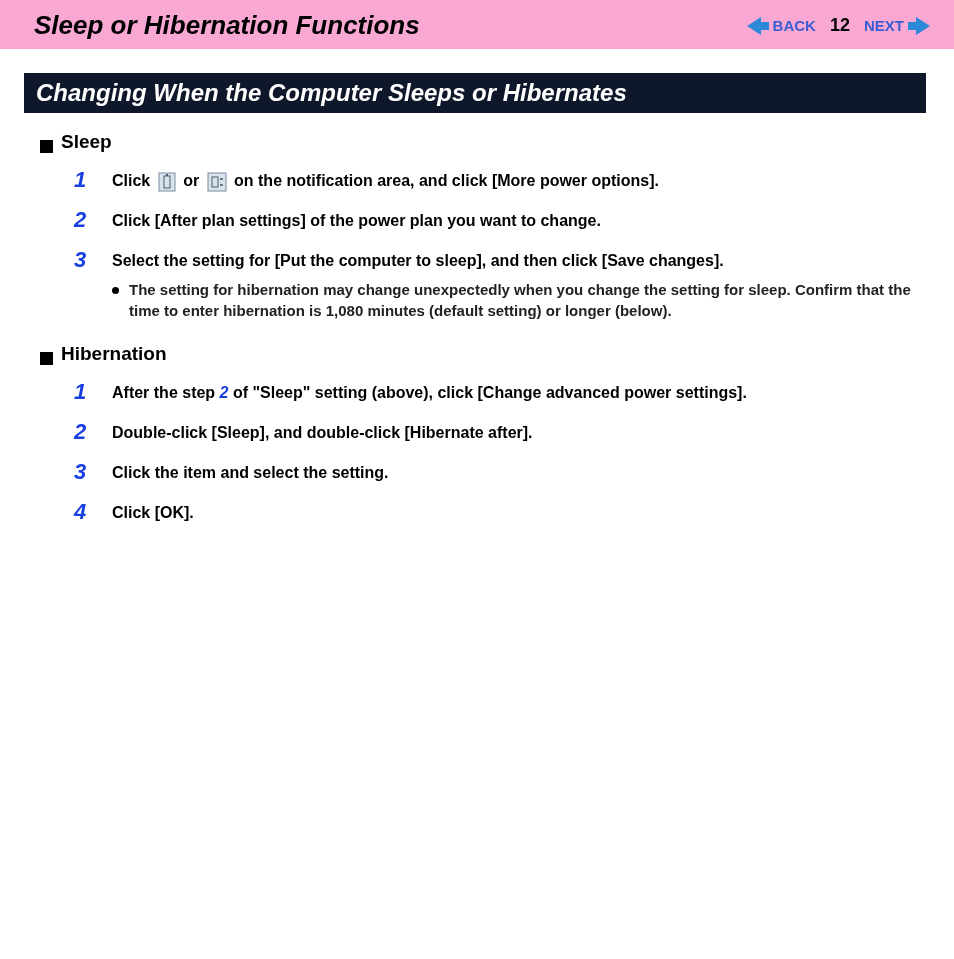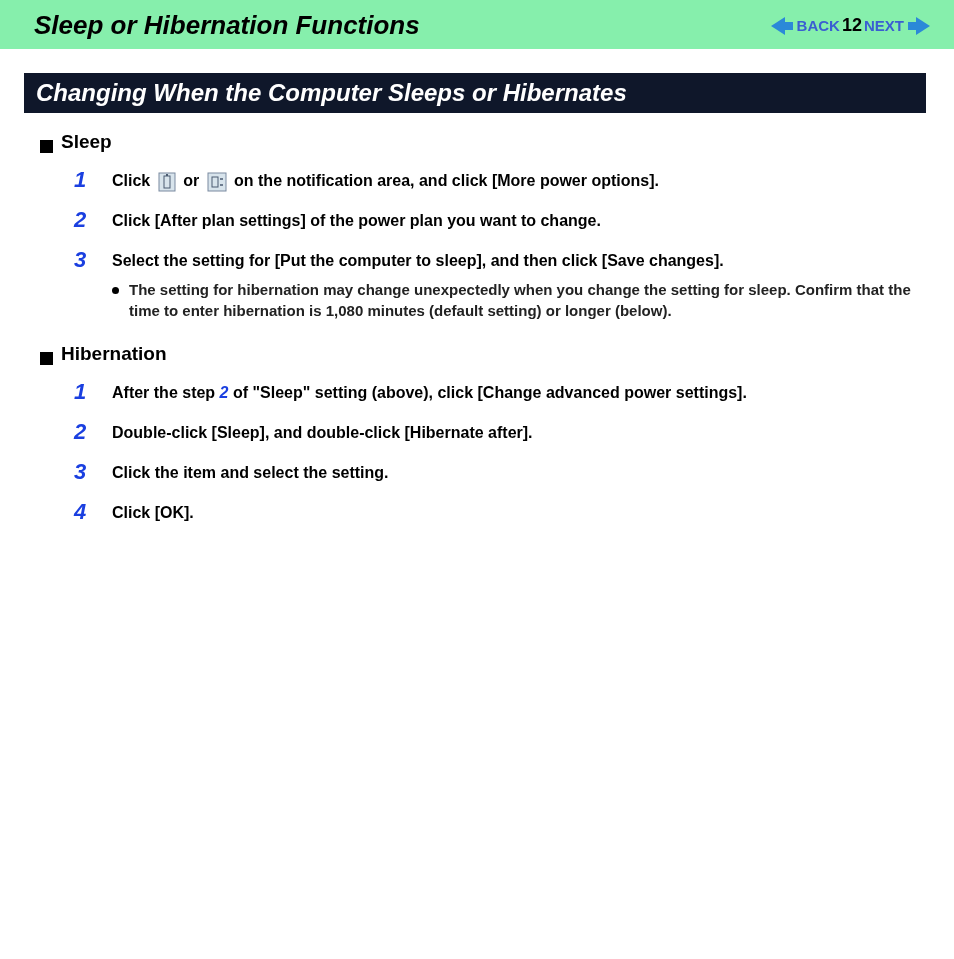--- a/index.html
+++ b/index.html
@@ -1,21 +1,21 @@
 <!DOCTYPE html>
 <html><head>
 <meta charset="utf-8">
 <style>
   html,body{margin:0;padding:0;font-family:Arial,Helvetica,sans-serif;color:#000;background:#fff}
   .page{width:954px;min-height:959px;background:#fff;position:relative}
-  .topbar{background:#86efac;padding:10px 24px 8px 34px;display:flex;align-items:center;justify-content:space-between}
+  .topbar{background:#f9a8d4;padding:10px 24px 8px 34px;display:flex;align-items:center;justify-content:space-between}
   .topbar h1{margin:0;font-size:26px;font-weight:bold;font-style:italic;color:#000}
   .nav{display:flex;align-items:center;gap:0;font-weight:bold}
   .nav .btn{display:flex;align-items:center;gap:4px;cursor:pointer;color:#3a5ed2;font-size:15px}
-  .nav .pagenum{color:#000;font-size:18px;margin:0 2px}
+  .nav .pagenum{color:#000;font-size:18px;margin:0 14px}
   .arrow-left,.arrow-right{width:0;height:0;border-top:9px solid transparent;border-bottom:9px solid transparent}
   .arrow-left{border-right:14px solid #2b89d8}
   .arrow-right{border-left:14px solid #2b89d8}
   .arrow-wrap{display:flex;align-items:center}
   .arrow-stem{width:8px;height:8px;background:#2b89d8}
   .section-banner{background:#0f172a;color:#fff;font-weight:bold;font-style:italic;font-size:24px;padding:6px 12px;margin:24px 28px 18px 24px}
   .content{padding:0 40px 0 48px}
   .subhead{font-weight:bold;font-size:19px;margin:10px 0 14px -8px;display:flex;align-items:flex-end;gap:8px}
   .sq{width:13px;height:13px;background:#000;display:inline-block}
   .steps{margin:0 0 22px 26px;padding:0;list-style:none}

